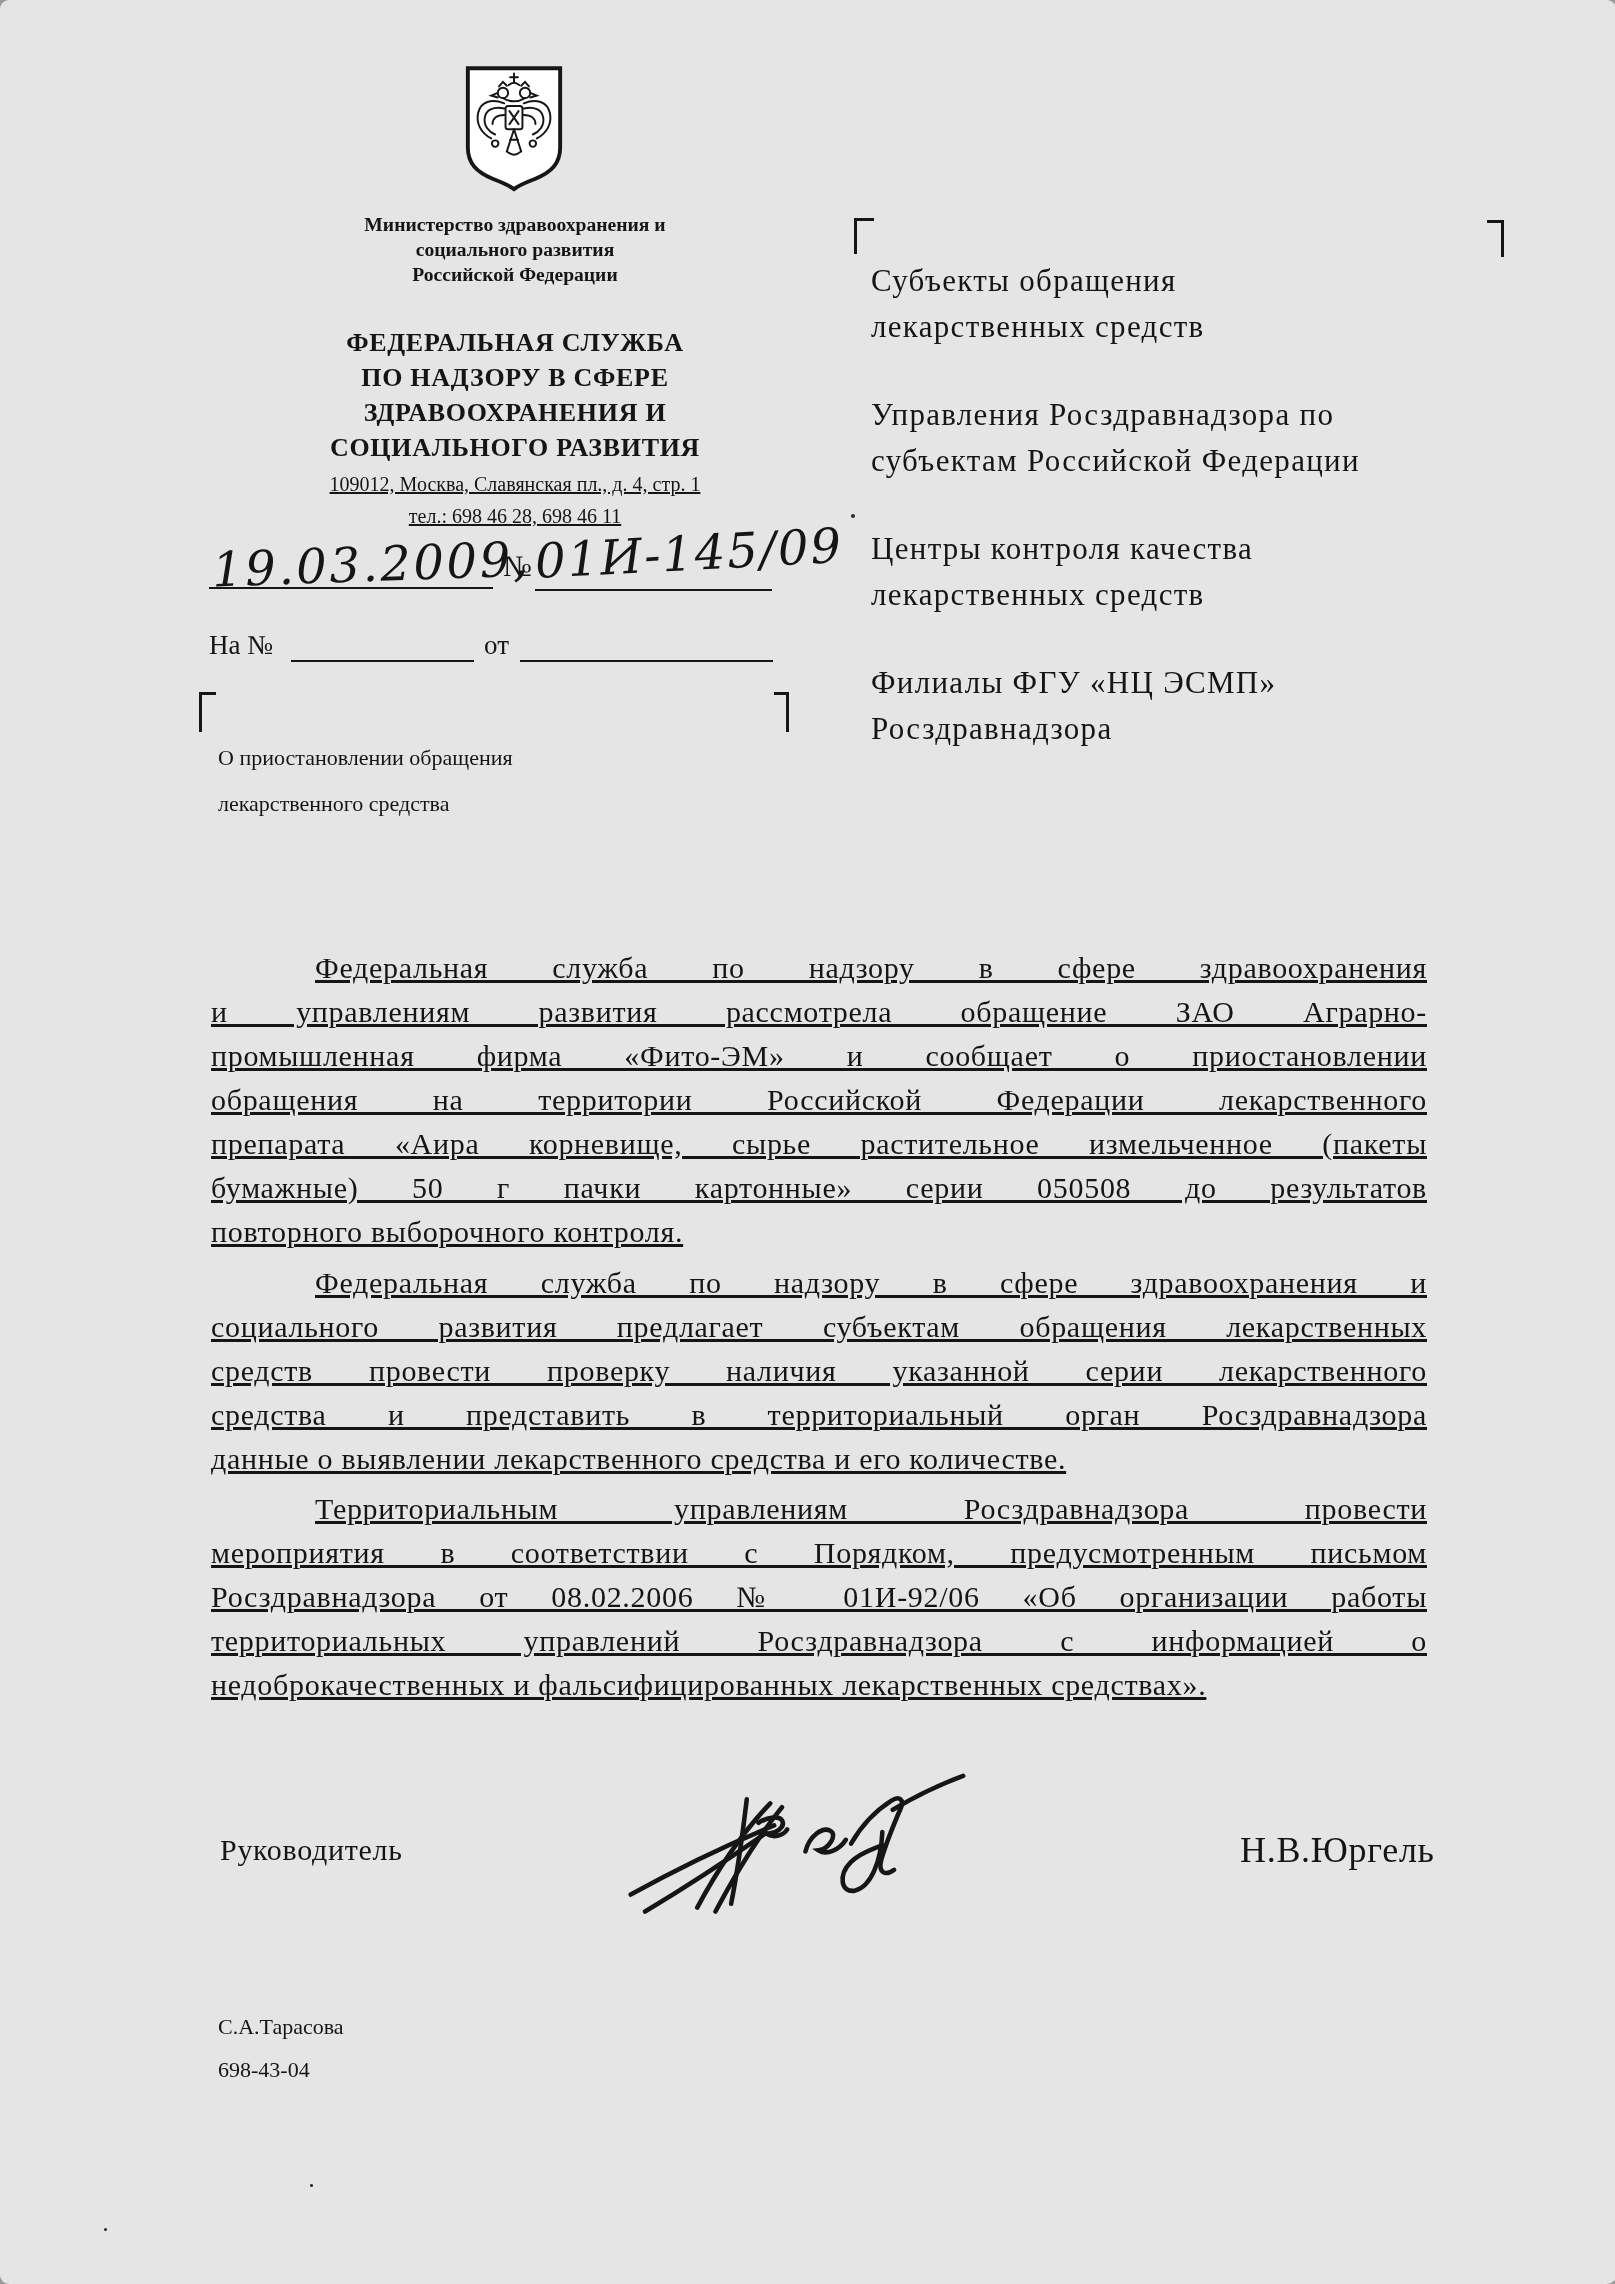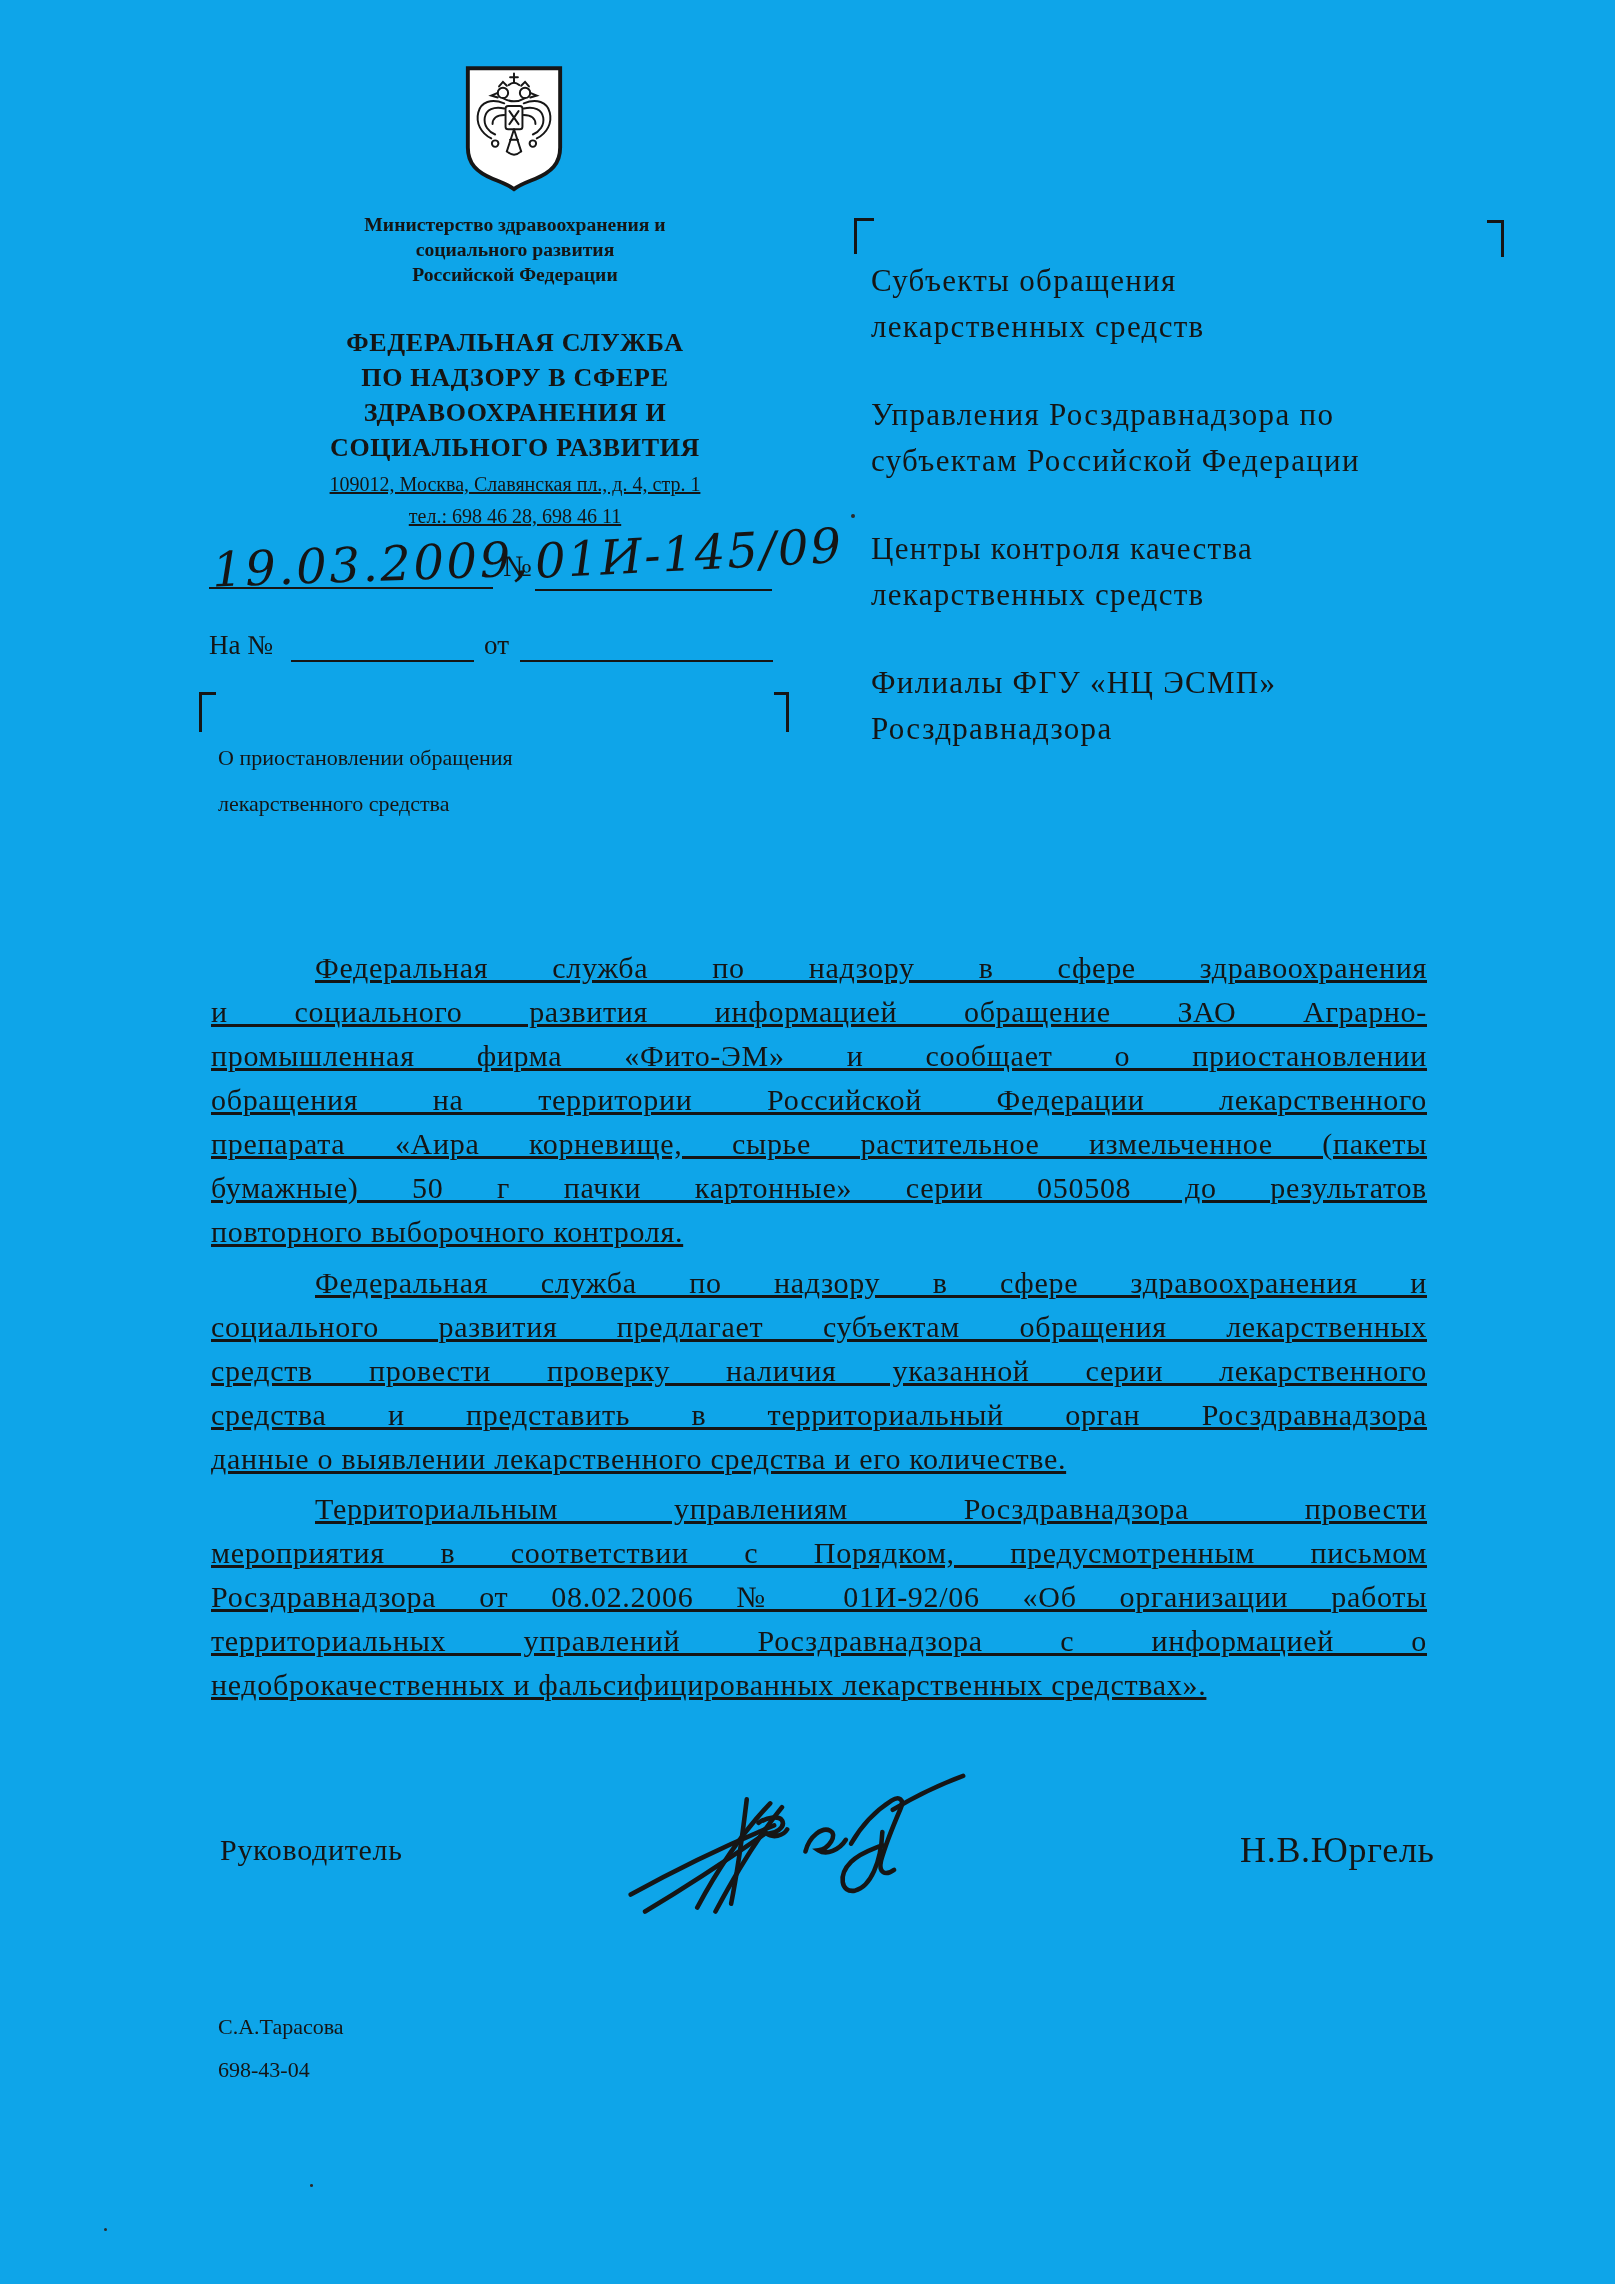--- a/index.html
+++ b/index.html
@@ -1,22 +1,23 @@
 <!DOCTYPE html>
 <html style="font-size:10.4px"><head>
 <meta charset="utf-8">
 <style>
   html,body{margin:0;padding:0;background:#9a9a9a;}
   .page{
     position:relative;
     width:1616px;height:2284px;
-    background:#0ea5e9;
+    background:#e5e5e5;
     font-family:"Liberation Serif", serif;
     color:#151515;
     overflow:hidden;
+    border-radius:9px;
   }
   .abs{position:absolute;}
   
   .ministry{left:300px;top:212px;width:430px;font-size:19.6px;line-height:25px;font-weight:bold;text-align:center;}
   .service{left:287px;top:325px;width:456px;font-size:26px;line-height:35px;font-weight:bold;text-align:center;letter-spacing:0.7px;}
   .addr{left:287px;top:468px;width:456px;font-size:20px;line-height:32px;text-align:center;text-decoration:underline;}
   
   .hand{
     font-family:"DejaVu Serif", serif;
     font-style:italic;
@@ -157,21 +158,21 @@
   <div class="corner c-tr subj-tr"></div>
 
   <div class="abs subject">
     <div>О приостановлении обращения</div>
     <div>лекарственного средства</div>
   </div>
 
   <div class="abs body">
     <div class="par">
       <div class="bl indent">Федеральная служба по надзору в сфере здравоохранения</div>
-      <div class="bl">и социального развития информацией обращение ЗАО Аграрно-</div>
+      <div class="bl">и управлениям развития рассмотрела обращение ЗАО Аграрно-</div>
       <div class="bl">промышленная фирма «Фито-ЭМ» и сообщает о приостановлении</div>
       <div class="bl">обращения на территории Российской Федерации лекарственного</div>
       <div class="bl">препарата «Аира корневище, сырье растительное измельченное (пакеты</div>
       <div class="bl">бумажные) 50 г пачки картонные» серии 050508 до результатов</div>
       <div class="bl last">повторного выборочного контроля.</div>
     </div>
     <div class="par">
       <div class="bl indent">Федеральная служба по надзору в сфере здравоохранения и</div>
       <div class="bl">социального развития предлагает субъектам обращения лекарственных</div>
       <div class="bl">средств провести проверку наличия указанной серии лекарственного</div>

